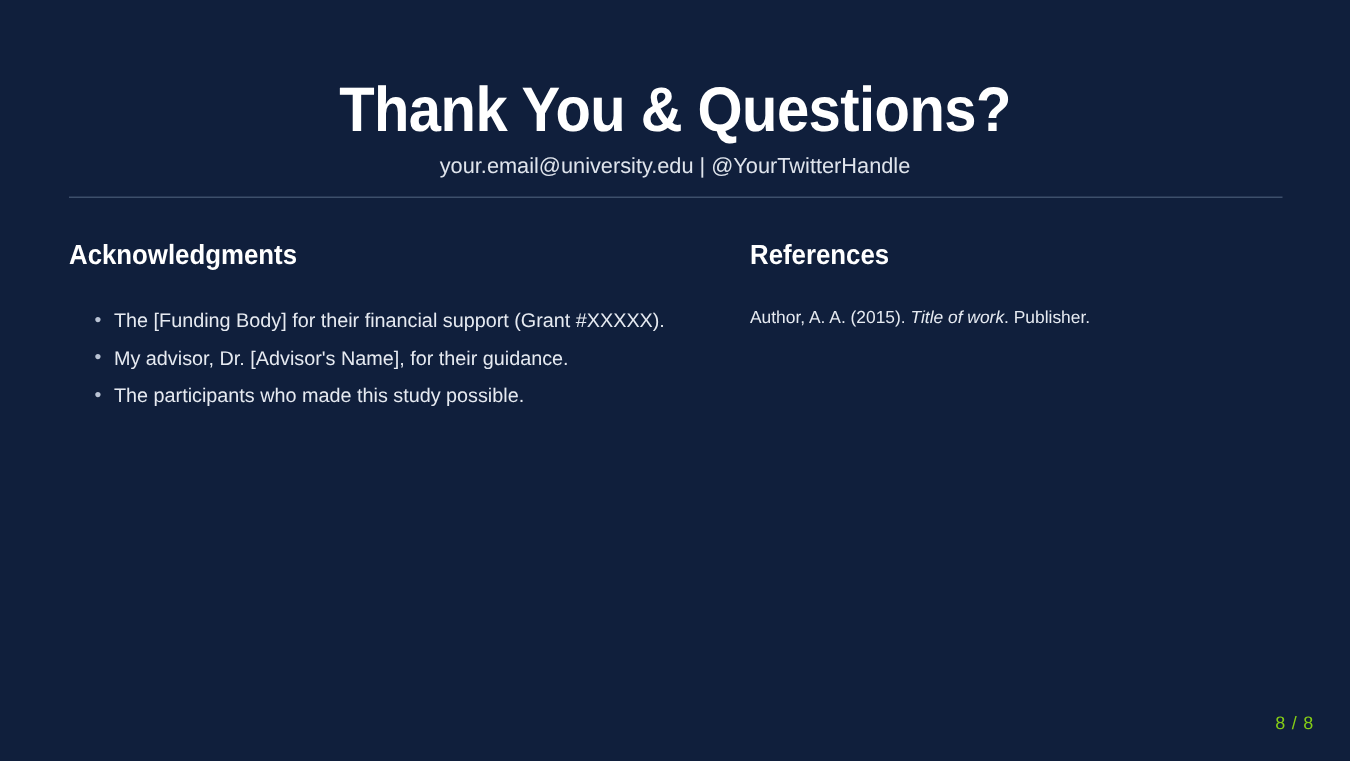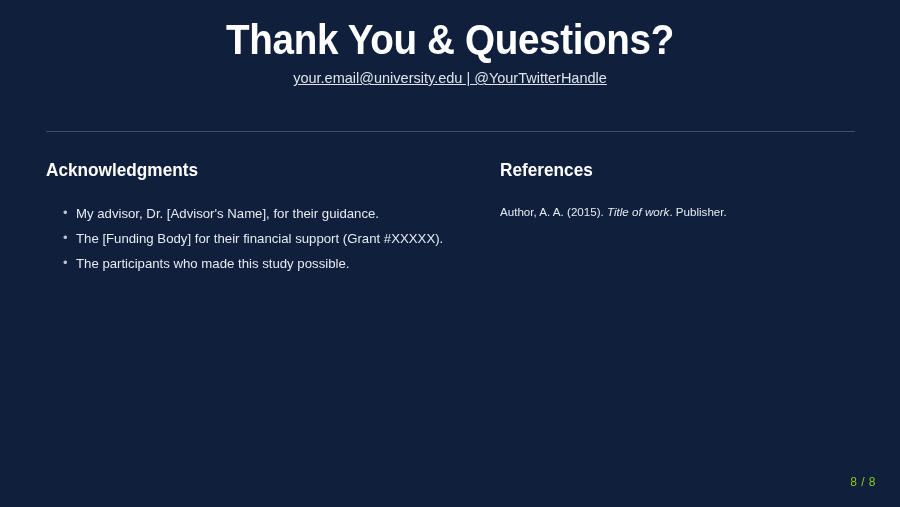--- a/index.html
+++ b/index.html
@@ -14,21 +14,21 @@
     height: 507px;
     background: #101f3c;
     overflow: hidden;
     font-family: "Liberation Sans", sans-serif;
     -webkit-font-smoothing: antialiased;
   }
 
   
   #title-block {
     position: absolute;
-    top: 15px;
+    top: 48px;
     left: 0;
     width: 900px;
     text-align: center;
   }
 
   #slide-title {
     font-family: "Liberation Sans Narrow", "Liberation Sans", sans-serif;
     font-weight: bold;
     font-size: 42px;
     line-height: 50px;
@@ -39,21 +39,20 @@
     white-space: nowrap;
   }
 
   #slide-subtitle {
     margin-top: 3px;
     font-size: 14.5px;
     line-height: 20px;
     color: #dfe4ec;
     font-weight: normal;
     white-space: nowrap;
-    text-decoration: underline;
   }
 
   
   #divider {
     position: absolute;
     top: 131px;
     left: 46px;
     width: 809px;
     height: 1px;
     background: #3d4f6b;
@@ -161,22 +160,22 @@
     <div id="slide-subtitle">your.email@university.edu | @YourTwitterHandle</div>
   </div>
 
   <div id="divider"></div>
 
   <div id="columns">
 
     <div class="column" id="column-acknowledgments">
       <div class="section-heading">Acknowledgments</div>
       <ul id="acknowledgment-list">
+          <li>The [Funding Body] for their financial support (Grant #XXXXX).</li>
           <li>My advisor, Dr. [Advisor's Name], for their guidance.</li>
-          <li>The [Funding Body] for their financial support (Grant #XXXXX).</li>
           <li>The participants who made this study possible.</li>
         </ul>
     </div>
 
     <div class="column" id="column-references">
       <div class="section-heading">References</div>
       <ul id="reference-list">
           <li><span>Author, A. A. (2015). </span><em>Title of work</em><span>. Publisher.</span></li>
         </ul>
     </div>

